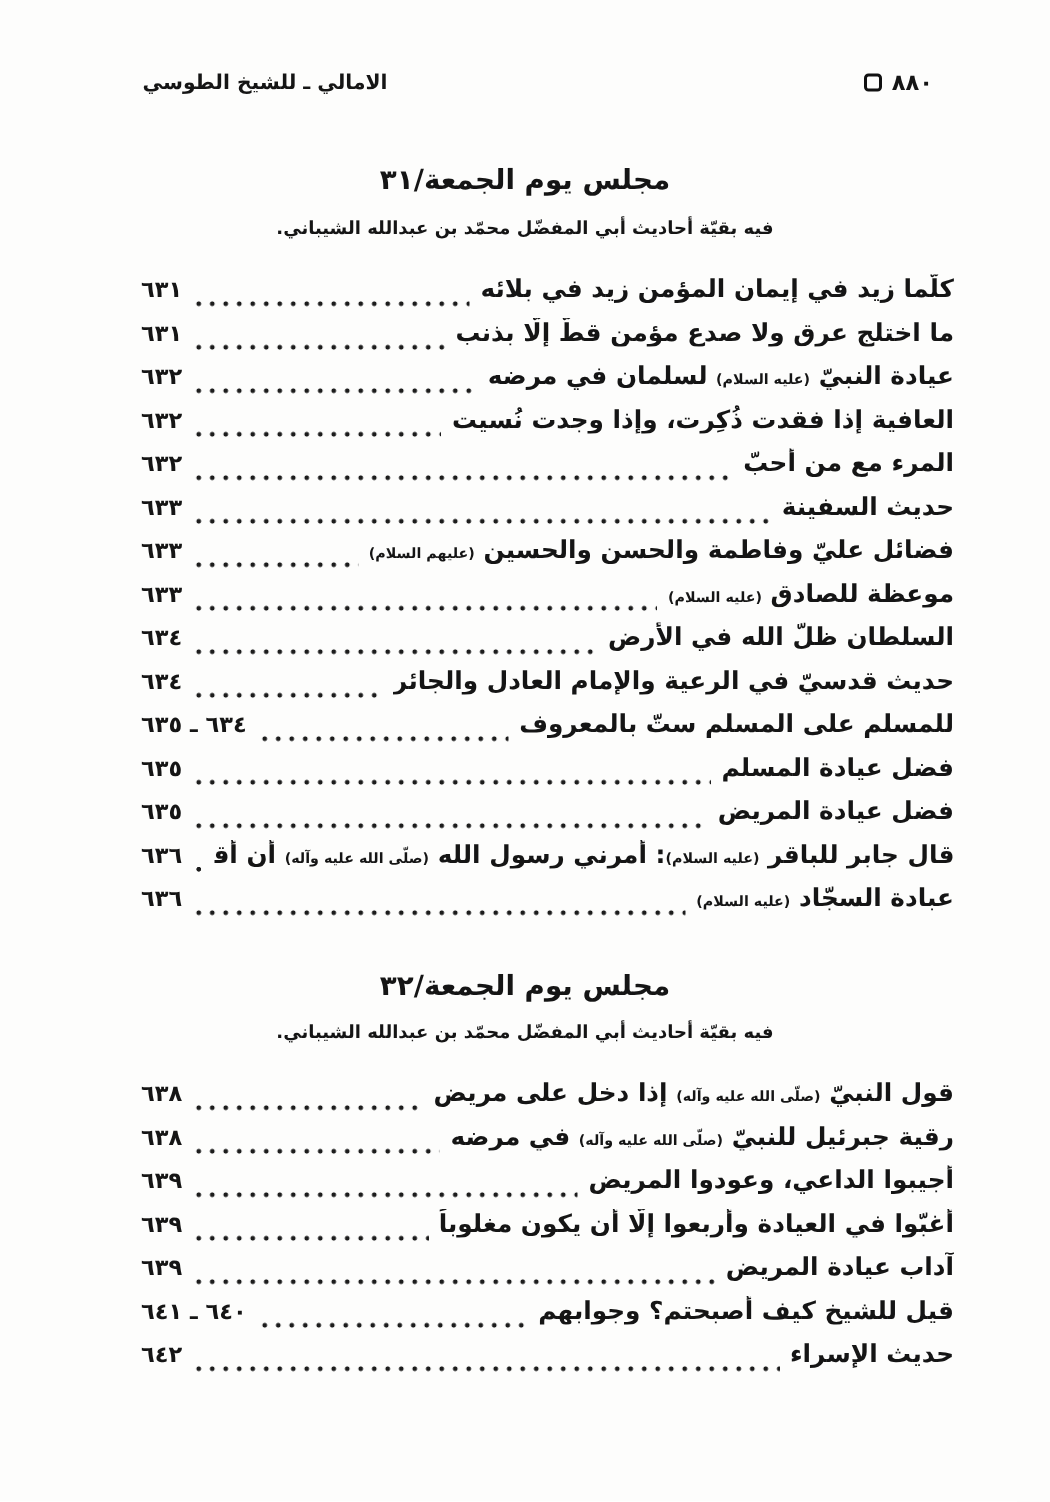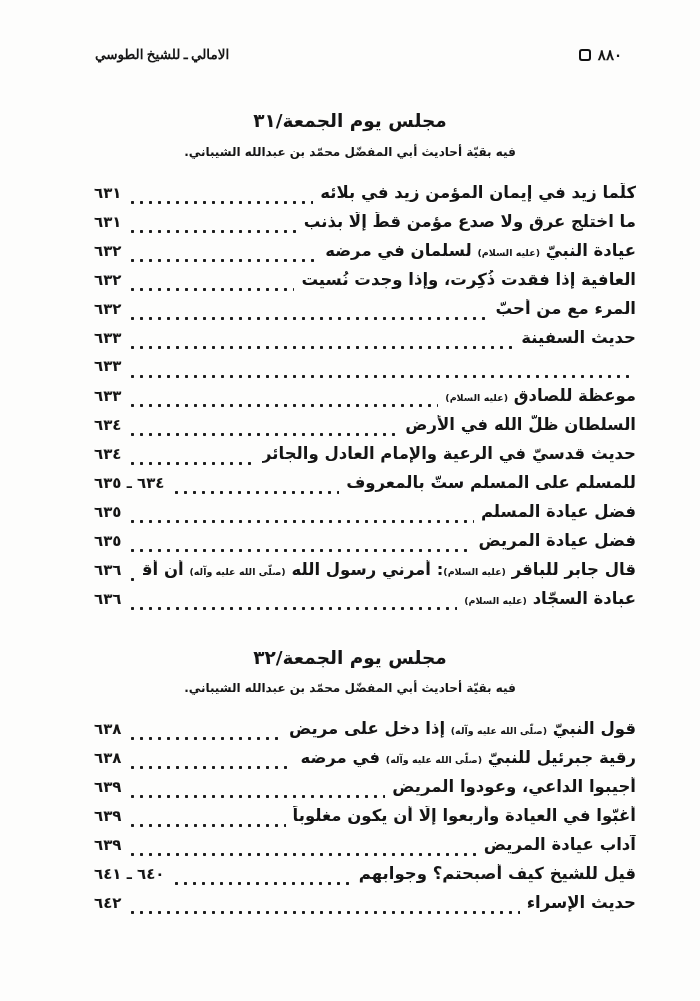--- a/index.html
+++ b/index.html
@@ -12,21 +12,21 @@
   .page {
     position:relative;
     width:700px; height:1001px;
     background:#fdfdfc;
     overflow:hidden;
   }
 
   
   .header {
     position:absolute; top:46px; left:95px; right:78px;
-    display:flex; justify-content:space-between; align-items:flex-start;font-family:Liberation Serif, serif;
+    display:flex; justify-content:space-between; align-items:center;
   }
   .book-title { font-size:13.5px; font-weight:bold; direction:rtl; }
   .pageno-group { display:flex; align-items:center; gap:7px;padding-left:14px; }
   .square-bullet {
     width:12px; height:12px;
     border:2.5px solid #111; border-radius:3px;
     display:inline-block;
   }
   .page-number { font-size:15px; font-weight:bold; }
 
@@ -120,20 +120,21 @@
       <span class="toc-title"><span>المرء مع من أحبّ</span></span>
       <span class="dot-leader"></span>
       <span class="toc-page">٦٣٢</span>
     </div>
     <div class="toc-row">
       <span class="toc-title"><span>حديث السفينة</span></span>
       <span class="dot-leader"></span>
       <span class="toc-page">٦٣٣</span>
     </div>
     <div class="toc-row">
+      <span class="toc-title"><span>فضائل عليّ وفاطمة والحسن والحسين </span><span class="paren-small">(عليهم السلام)</span></span>
       <span class="dot-leader"></span>
       <span class="toc-page">٦٣٣</span>
     </div>
     <div class="toc-row">
       <span class="toc-title"><span>موعظة للصادق </span><span class="paren-small">(عليه السلام)</span></span>
       <span class="dot-leader"></span>
       <span class="toc-page">٦٣٣</span>
     </div>
     <div class="toc-row">
       <span class="toc-title"><span>السلطان ظلّ الله في الأرض</span></span>

